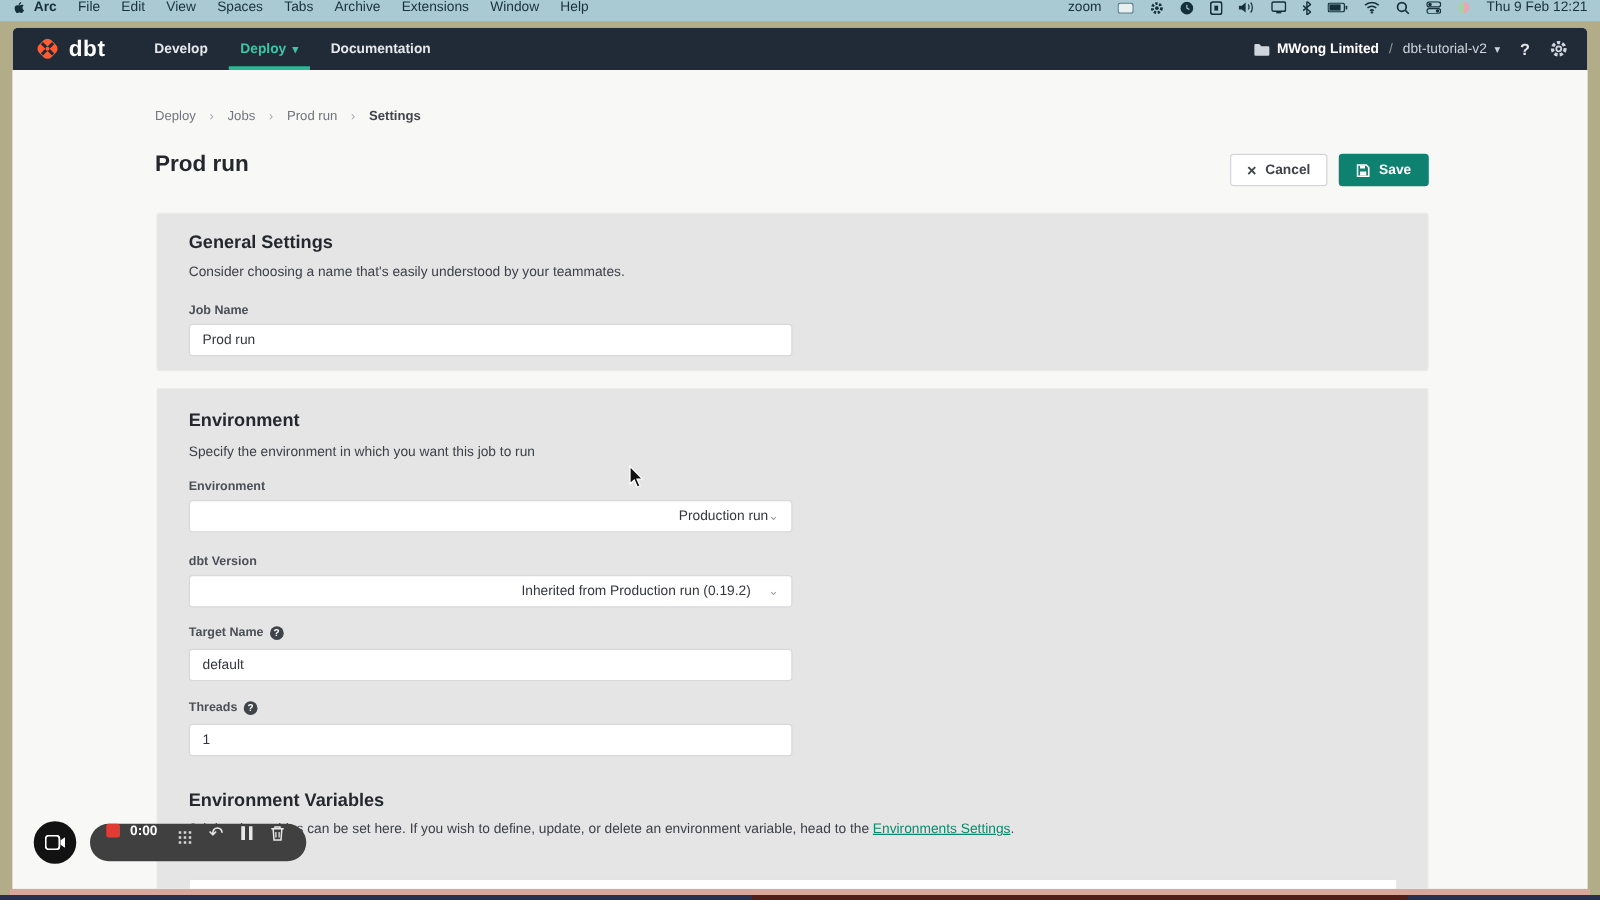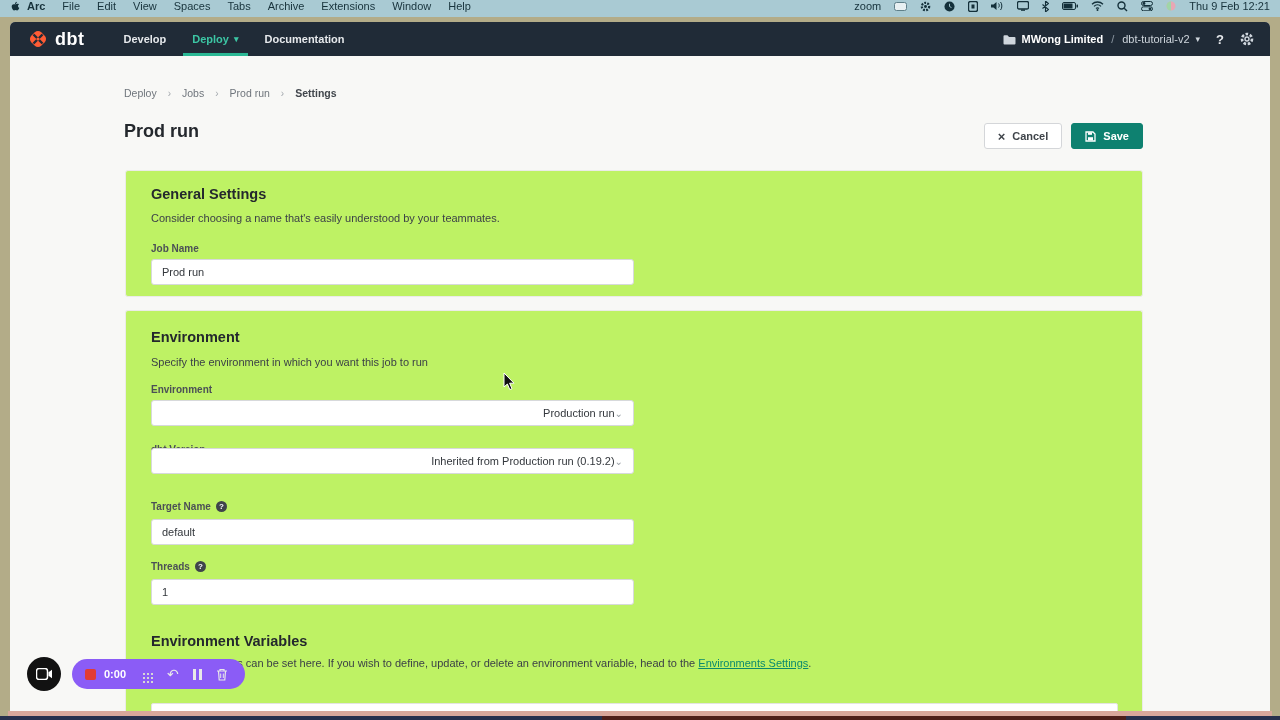--- a/index.html
+++ b/index.html
@@ -68,21 +68,21 @@
   .actions { position:absolute; top:67px; right:127px; display:flex; gap:9px; }
   .btn {
     height:26px; display:flex; align-items:center; gap:7px; padding:0 13px;
     border-radius:3px; font-size:11px; font-weight:bold; cursor:pointer;
   }
   .btn-cancel { background:#fff; border:1px solid #d4d6d9; color:#3f444a; }
   .btn-cancel .x-glyph { font-size:13px; line-height:1; }
   .btn-save { background:#0e8170; border:1px solid #0e8170; color:#fff; }
   
   .card {
-    position:absolute; left:115px; width:1018px; background:#bef264;
+    position:absolute; left:115px; width:1018px; background:#e5e5e5;
     border:1px solid #ebebe8; border-radius:3px;
   }
   .card-general { top:114px; height:127px; }
   .card-env { top:254px; height:425px; border-bottom:none; }
   .card h3 { position:absolute; left:25px; font-size:14.5px; font-weight:bold; color:#24282d; }
   .card .desc { position:absolute; left:25px; font-size:11px; color:#3c4147; }
   .field-label {
     position:absolute; left:25px; font-size:10px; font-weight:bold; color:#4b5056;
     display:flex; align-items:center; gap:5px;
   }
@@ -103,21 +103,21 @@
   .card-general h3 { top:15px; }
   .card-general .desc { top:41px; }
   .card-general .field-label { top:72px; }
   .card-general .text-input { top:88px; }
   
   .card-env h3.h-env { top:18px; }
   .card-env .desc-env { top:45px; }
   .lbl-environment { top:73px; }
   .sel-environment { top:89px; }
   .lbl-version { top:133px; }
-  .sel-version { top:137px; }
+  .sel-version { top:149px;gap:14px; }
   .lbl-target { top:190px; }
   .inp-target { top:208px; }
   .lbl-threads { top:250px; }
   .inp-threads { top:268px; }
   .card-env h3.h-envvars { top:322px; }
   .envvar-desc {
     position:absolute; left:25px; top:346px; font-size:11px; color:#3c4147;
   }
   .envvar-desc a { color:#0b8a6d; text-decoration:underline; cursor:pointer; }
   .envvar-table-head {
@@ -134,21 +134,21 @@
     background:#fff; border:1px solid #e4e4e1; border-radius:2px;
   }
   
   .rec-cam {
     position:absolute; left:27px; top:657px; width:34px; height:34px; border-radius:50%;
     background:#121212; z-index:60; display:flex; align-items:center; justify-content:center;
     cursor:pointer;
   }
   .rec-pill {
     position:absolute; left:72px; top:659px; width:173px; height:30px; border-radius:15px;
-    background:#8b5cf6; z-index:60; display:flex; align-items:center; padding:0 13px;
+    background:#404040; z-index:60; display:flex; align-items:flex-start; padding:0 13px;
   }
   .rec-stop { width:11px; height:11px; border-radius:2px; background:#e23b33; margin-right:8px; cursor:pointer; }
   .rec-time { color:#fff; font-size:11px; font-weight:bold; margin-right:17px; }
   .rec-icons { display:flex; align-items:center; gap:14px; }
   .rec-grid {
     width:2px; height:2px; background:#d6d6d6; cursor:pointer;
     box-shadow: 4px 0 #d6d6d6, 8px 0 #d6d6d6,
                 0 4px #d6d6d6, 4px 4px #d6d6d6, 8px 4px #d6d6d6,
                 0 8px #d6d6d6, 4px 8px #d6d6d6, 8px 8px #d6d6d6;
     margin-right:8px;

